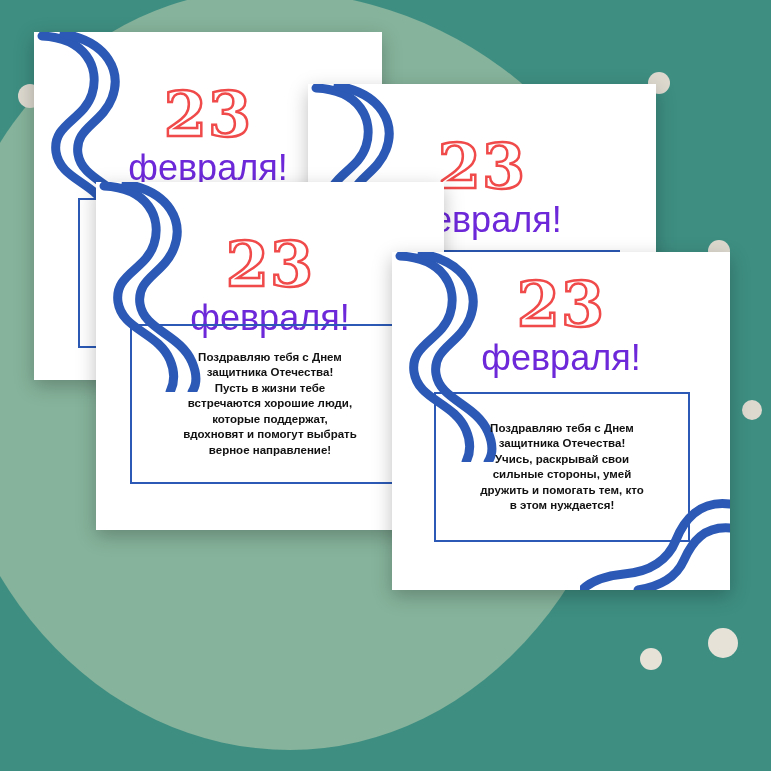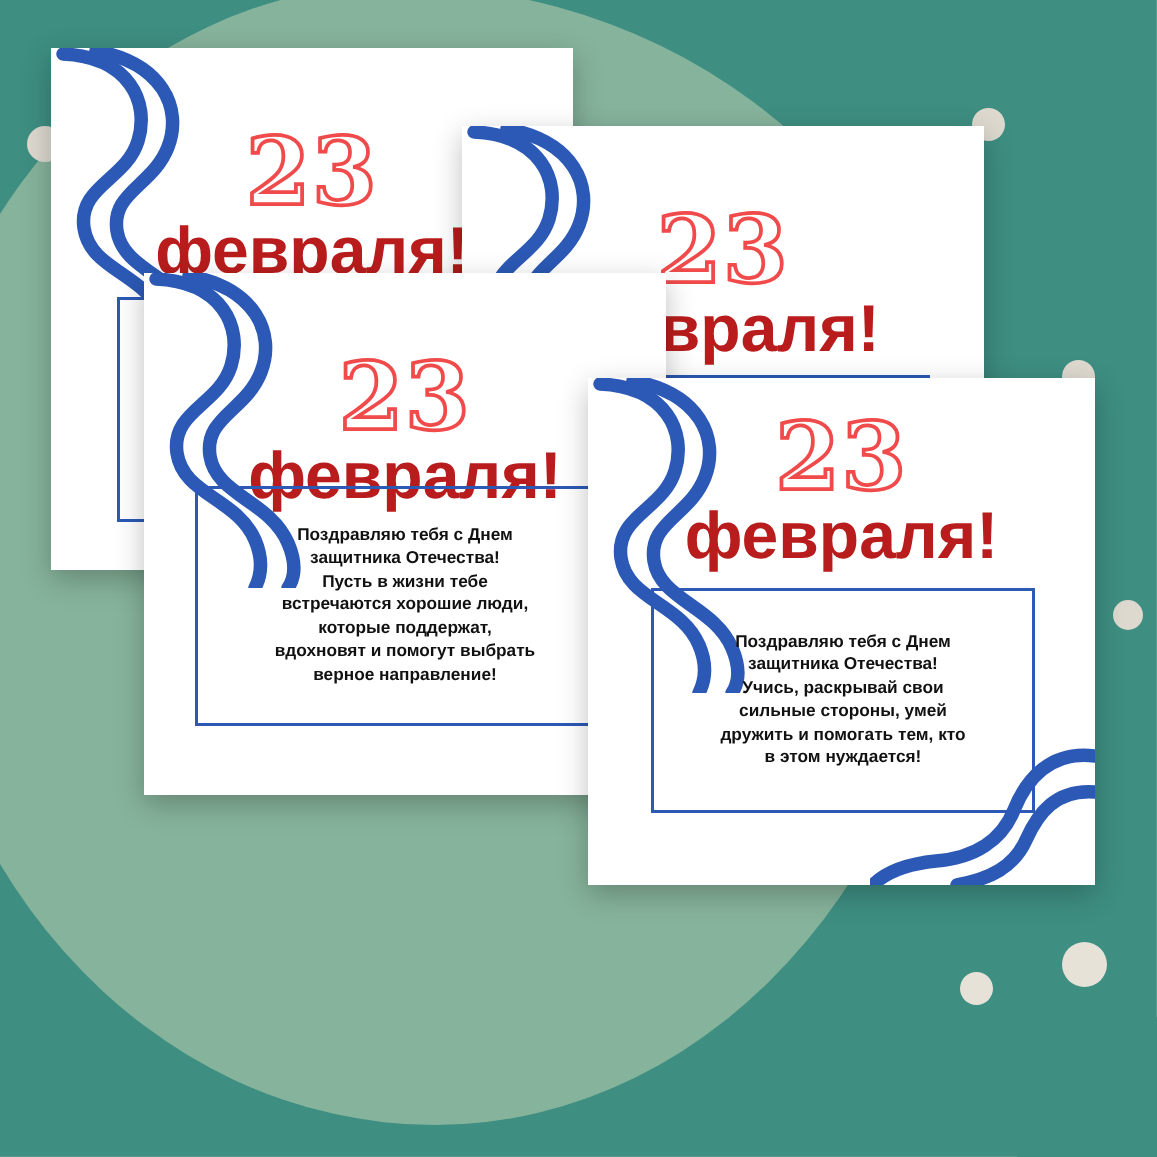--- a/index.html
+++ b/index.html
@@ -56,24 +56,24 @@
     font-weight:700;
     font-size:62px;
     line-height:62px;
     color:#ffffff;
     -webkit-text-stroke:2.5px #f04a4a;
     letter-spacing:1px;
     position:relative;
   }
   .monthword{
     font-family:"Liberation Sans", sans-serif;
-    font-weight:700;
-    font-size:44px;
+    font-weight:400;
+    font-size:36px;
     line-height:40px;
-    color:#b91c1c;
+    color:#6d28d9;
     margin-top:2px;
   }
 
   
   .frame{
     position:absolute;
     border:2.5px solid #2b59b5;
     box-sizing:border-box;
     background:transparent;
     display:flex;

